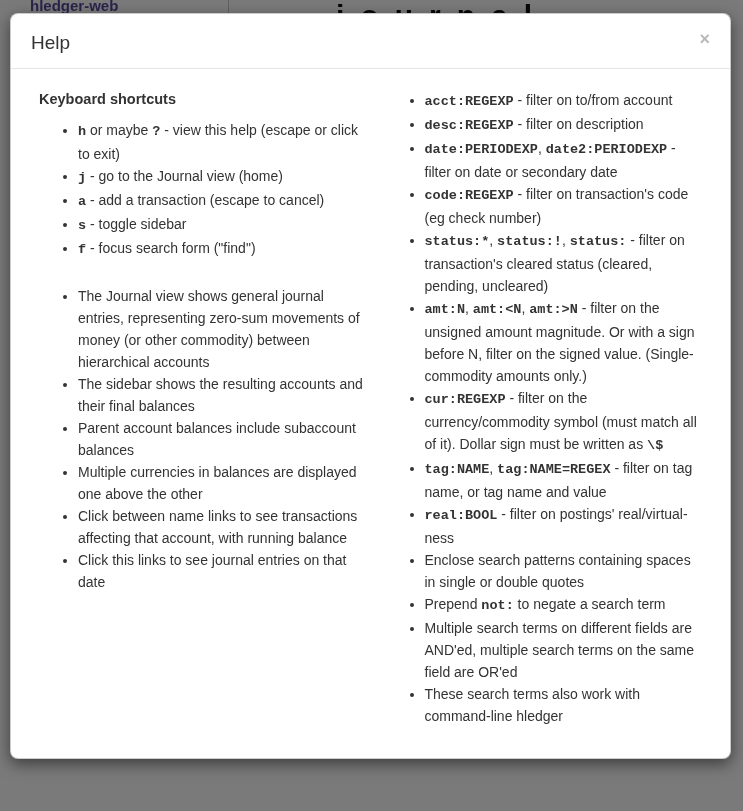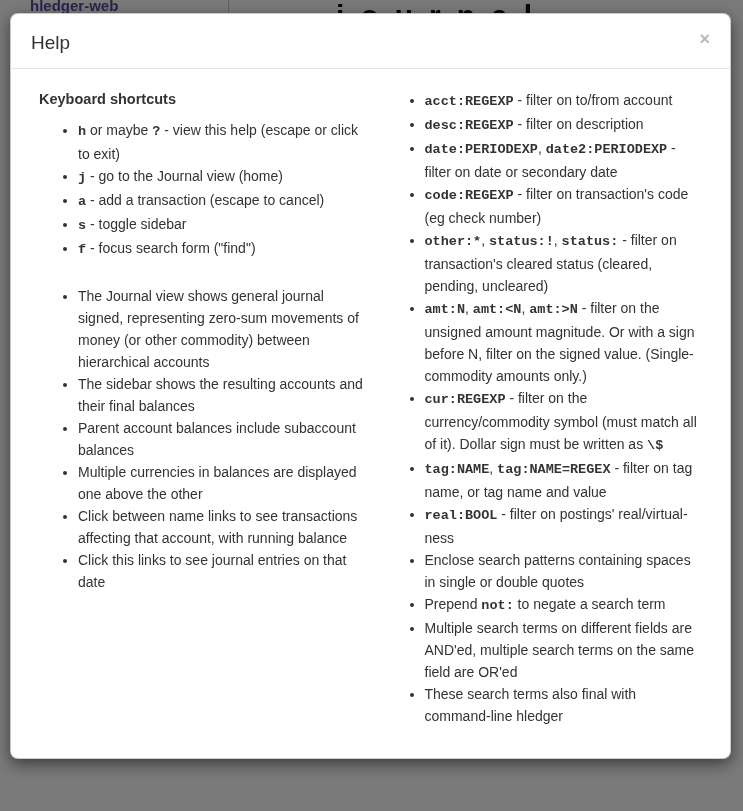--- a/index.html
+++ b/index.html
@@ -86,39 +86,39 @@
     <div class="col col-left">
         <div class="section-heading">Keyboard shortcuts</div>
         <ul class="help-list">
           <li><code>h</code> or maybe <code>?</code> - view this help (escape or click to exit)</li>
           <li><code>j</code> - go to the Journal view (home)</li>
           <li><code>a</code> - add a transaction (escape to cancel)</li>
           <li><code>s</code> - toggle sidebar</li>
           <li><code>f</code> - focus search form ("find")</li>
         </ul>
         <ul class="help-list">
-          <li>The Journal view shows general journal signed, representing zero-sum movements of money (or other commodity) between hierarchical accounts</li>
+          <li>The Journal view shows general journal entries, representing zero-sum movements of money (or other commodity) between hierarchical accounts</li>
           <li>The sidebar shows the resulting accounts and their final balances</li>
           <li>Parent account balances include subaccount balances</li>
           <li>Multiple currencies in balances are displayed one above the other</li>
           <li>Click between name links to see transactions affecting that account, with running balance</li>
           <li>Click this links to see journal entries on that date</li>
         </ul>
       </div>
     <div class="col col-right">
         <ul class="help-list">
           <li><code>acct:REGEXP</code> - filter on to/from account</li>
           <li><code>desc:REGEXP</code> - filter on description</li>
           <li><code>date:PERIODEXP</code>, <code>date2:PERIODEXP</code> - filter on date or secondary date</li>
           <li><code>code:REGEXP</code> - filter on transaction's code (eg check number)</li>
-          <li><code>other:*</code>, <code>status:!</code>, <code>status:</code> - filter on transaction's cleared status (cleared, pending, uncleared)</li>
+          <li><code>status:*</code>, <code>status:!</code>, <code>status:</code> - filter on transaction's cleared status (cleared, pending, uncleared)</li>
           <li><code>amt:N</code>, <code>amt:&lt;N</code>, <code>amt:&gt;N</code> - filter on the unsigned amount magnitude. Or with a sign before N, filter on the signed value. (Single-commodity amounts only.)</li>
           <li><code>cur:REGEXP</code> - filter on the currency/commodity symbol (must match all of it). Dollar sign must be written as <code>\$</code></li>
           <li><code>tag:NAME</code>, <code>tag:NAME=REGEX</code> - filter on tag name, or tag name and value</li>
           <li><code>real:BOOL</code> - filter on postings' real/virtual-ness</li>
           <li>Enclose search patterns containing spaces in single or double quotes</li>
           <li>Prepend <code>not:</code> to negate a search term</li>
           <li>Multiple search terms on different fields are AND'ed, multiple search terms on the same field are OR'ed</li>
-          <li>These search terms also final with command-line hledger</li>
+          <li>These search terms also work with command-line hledger</li>
         </ul>
       </div>
   </div>
 </div>
 
 </body></html>

